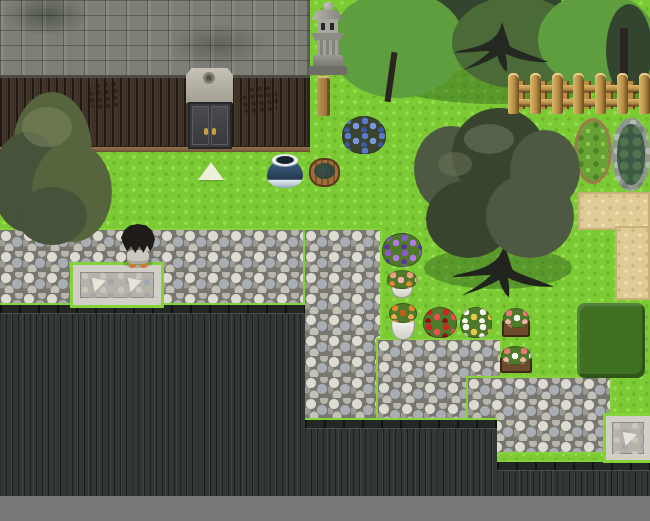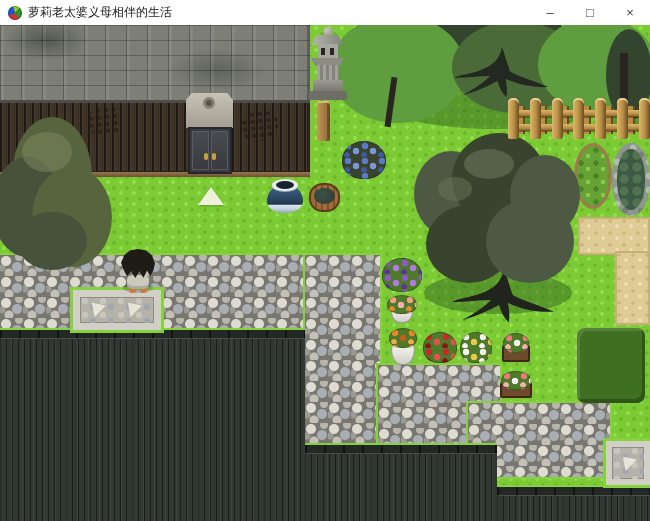--- a/index.html
+++ b/index.html
@@ -99,29 +99,20 @@
 .planterbox{background:var(--planter-wood);border:2px solid #3e2814;border-radius:2px}
 .bench{border:7px solid var(--bench-stone);background:var(--bench-inner);box-shadow:0 0 0 3px var(--grass-fringe),inset 0 0 0 1px #8e8b82}
 .bench-in{position:absolute;inset:0;background-image:radial-gradient(circle at 5px 4px,#c8c5bc 3px,transparent 3.6px),radial-gradient(circle at 13px 10px,#a2a7ac 3px,transparent 3.6px);background-size:18px 14px}
 .arrow{width:0;height:0;border-left:8px solid transparent;border-right:8px solid transparent;border-bottom:12px solid #eceade;transform:rotate(-45deg);opacity:.9}
 .lantern-part{position:absolute;left:50%;transform:translateX(-50%)}
 </style>
 </head>
 <body>
 
 <div class="win">
-  <div class="titlebar">
-    <span class="appicon"></span>
-    <span class="title">萝莉老太婆义母相伴的生活</span>
-    <span class="wctrls">
-      <span class="wctrl">–</span>
-      <span class="wctrl">□</span>
-      <span class="wctrl">×</span>
-    </span>
-  </div>
 
   <div class="game">
 
     <div class="blob" style="left:378px;top:46px;width:235px;height:58px;background:var(--shadow-green)"></div>
     <div class="blob" style="left:592px;top:28px;width:58px;height:80px;background:var(--shadow-green)"></div>
 
     <div class="abs cobble" style="left:0;top:230px;width:380px;height:75px"></div>
     <div class="abs cobble" style="left:305px;top:230px;width:75px;height:190px"></div>
     <div class="abs cobble" style="left:378px;top:340px;width:122px;height:80px"></div>
     <div class="abs cobble" style="left:468px;top:378px;width:142px;height:74px"></div>

